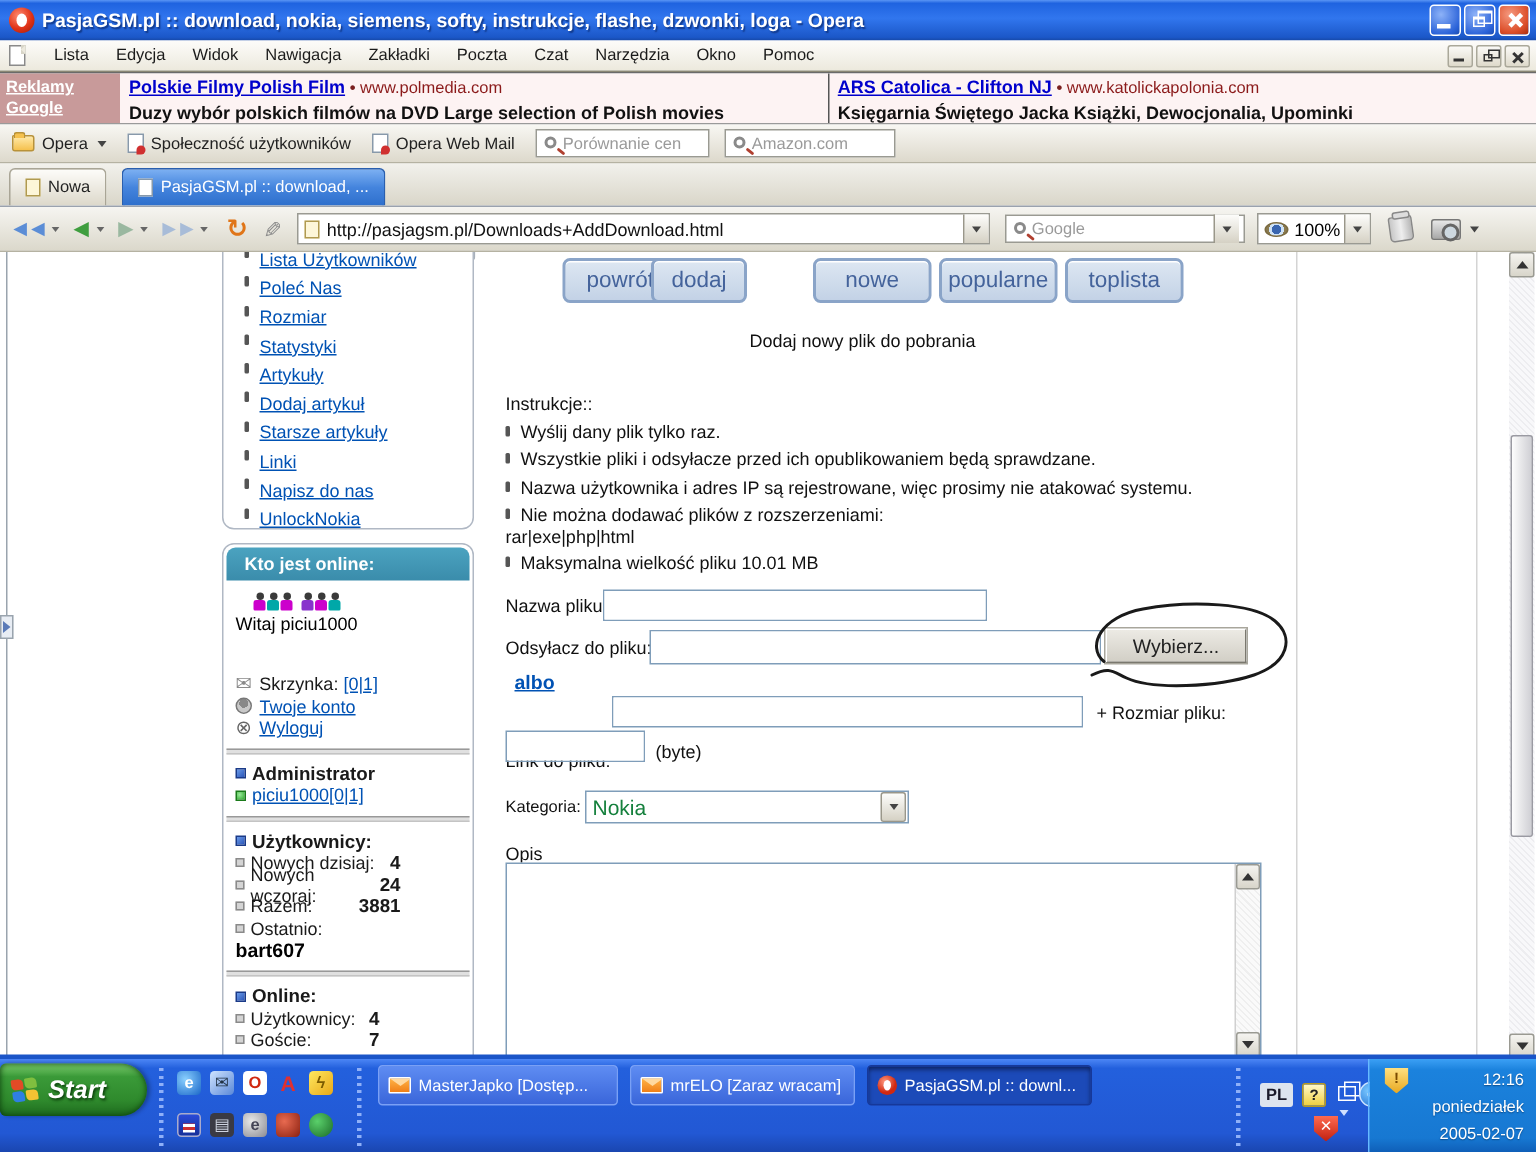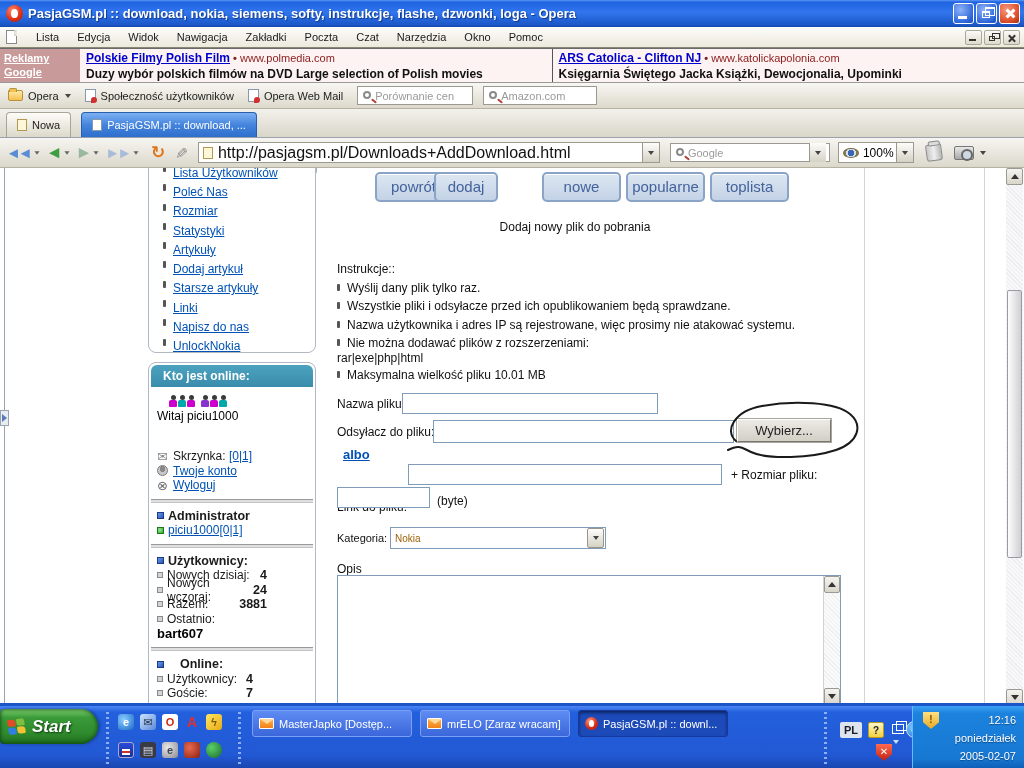--- a/index.html
+++ b/index.html
@@ -72,21 +72,21 @@
   
   .addressbar { position:absolute; top:138px; left:0; width:1024px; height:30px; background:linear-gradient(180deg,#f6f5f1,#dbd8cb); border-bottom:1px solid #b5b2a2; display:flex; align-items:center; }
   .navbtn { display:flex; align-items:center; margin-left:6px; }
   .arr { font-weight:bold; font-size:15px; letter-spacing:-3px; }
   .arr-rewind { color:#5b8dd6; } .arr-back { color:#3f9e3f; font-size:17px; }
   .arr-fwd { color:#9ab8a0; font-size:17px; } .arr-ffwd { color:#a8bcd8; }
   .navbtn .tri-down { margin-left:4px; border-top-color:#666; transform:scale(.85); }
   .reload-ico { color:#e07518; font-size:17px; font-weight:bold; margin-left:12px; }
   .pencil-ico { color:#8a8a8a; font-size:15px; margin-left:10px; transform:rotate(90deg); }
   .urlfield { height:21px; background:#fff; border:1px solid #9a9a92; display:flex; align-items:center; margin-left:10px; padding-left:4px; }
-  .urlfield input { border:none; outline:none; flex:1; font-size:16px; color:#111; font-family:inherit; }
+  .urlfield input { border:none; outline:none; flex:1; font-size:12px; color:#111; font-family:inherit; }
   .dd-btn { width:17px; height:19px; background:linear-gradient(#fdfdfb,#d5d1c4); border-left:1px solid #9a978a; display:flex; align-items:center; justify-content:center; flex:none; }
   .zoombox { height:21px; background:#fff; border:1px solid #9a9a92; display:flex; align-items:center; margin-left:8px; padding-left:4px; }
   .eye { width:16px; height:10px; border-radius:50%; background:radial-gradient(circle,#3a66b0 0 3px,#cfe2f5 3px 5px,#8a7a50 5px); border:1px solid #7a6a40; margin-right:4px; flex:none; }
   .trash-ico { width:16px; height:17px; margin-left:12px; background:linear-gradient(90deg,#c8c8c8,#eee,#b8b8b8); border:1px solid #888; border-radius:2px 2px 3px 3px; position:relative; transform:rotate(-8deg); }
   .trash-ico::before { content:""; position:absolute; top:-4px; left:2px; width:10px; height:3px; background:#ddd; border:1px solid #888; border-radius:2px; }
   .camera-ico { width:20px; height:14px; margin-left:12px; background:linear-gradient(#e8e8e8,#a8a8a8); border:1px solid #777; border-radius:2px; position:relative; }
   .camera-ico::after { content:""; position:absolute; left:6px; top:2px; width:8px; height:8px; border:2px solid #666; border-radius:50%; background:#cdd8e0; }
 
   
   .content { position:absolute; top:168px; left:0; width:1024px; height:538px; background:#fff; overflow:hidden; }
@@ -119,21 +119,21 @@
 
   .nav-btn { position:absolute; top:4px; height:30px; background:linear-gradient(180deg,#dde7f2,#c3d2e6); border:2px solid #8aa4c8; border-radius:5px; color:#44639b; font-size:15px; text-align:center; line-height:26px; box-shadow:0 1px 0 #fff inset; }
   .ctitle { position:absolute; left:340px; top:52px; width:470px; text-align:center; font-size:12px; color:#111; }
   .instr { position:absolute; left:337px; font-size:12px; color:#111; display:flex; align-items:flex-start; }
   .instr .bullet { margin-top:3px; }
   .xp-input { position:absolute; height:21px; background:#fff; border:1px solid #7f9db9; }
   .xp-input input { border:none; outline:none; width:100%; height:100%; font-family:inherit; font-size:12px; padding:0 3px; }
   .flabel { position:absolute; font-size:12px; color:#111; white-space:nowrap; }
   .browse-btn { position:absolute; left:737px; top:251px; width:94px; height:23px; background:linear-gradient(180deg,#eceae4,#d2cfc6); border:1px solid #7a786e; border-top-color:#fff; border-left-color:#fff; box-shadow:0 0 0 1px #a8a69c; font-size:13px; color:#222; text-align:center; line-height:21px; }
   .combo { position:absolute; left:390px; top:359px; width:216px; height:22px; border:1px solid #7f9db9; background:#fff; display:flex; align-items:center; }
-  .combo .val { flex:1; padding-left:4px; font-size:10px; color:#a16207; }
+  .combo .val { flex:1; padding-left:4px; font-size:14px; color:#15803d; }
   .combo .dd-btn { height:20px; border:1px solid #9a978a; margin-right:1px; border-radius:2px; }
   .ta { position:absolute; left:337px; top:407px; width:504px; height:131px; border:1px solid #7f9db9; background:#fff; display:flex; }
   .ta textarea { flex:1; border:none; outline:none; resize:none; font-family:inherit; }
   .sb-col { width:17px; border-left:1px solid #d0d0d0; display:flex; flex-direction:column; background:repeating-linear-gradient(45deg,#efefef 0 1px,#fafafa 1px 3px); }
   .scr-btn { height:17px; background:linear-gradient(180deg,#f5f4f0,#d8d5ca); border:1px solid #9a9a92; border-radius:2px; display:flex; align-items:center; justify-content:center; flex:none; }
   .tri-u { width:0;height:0;border-left:4px solid transparent;border-right:4px solid transparent;border-bottom:5px solid #333; }
   .tri-d2 { width:0;height:0;border-left:4px solid transparent;border-right:4px solid transparent;border-top:5px solid #333; }
   .spacer { flex:1; }
 
   .main-scroll { position:absolute; left:1006px; top:0; width:17px; height:538px; background:repeating-linear-gradient(45deg,#ededf0 0 1px,#f8f8fa 1px 3px); display:flex; flex-direction:column; }
@@ -434,21 +434,21 @@
       <span class="gry-bullet"></span>
       <span>Razem:</span>
       <span class="stat-val">3881</span>
     </div>
     <div class="ob-row">
       <span class="gry-bullet"></span>
       <span>Ostatnio:</span>
     </div>
     <div style="padding-left:8px; font-weight:bold; font-size:13px;">bart607</div>
     <div class="divider"></div>
-    <div class="ob-row" style="font-weight:bold; font-size:12.5px;gap:12px;">
+    <div class="ob-row" style="font-weight:bold; font-size:12.5px;">
       <span class="sq-bullet"></span>
       <span>Online:</span>
     </div>
     <div class="ob-row" style="width:104px;">
       <span class="gry-bullet"></span>
       <span>Użytkownicy:</span>
       <span class="stat-val">4</span>
     </div>
     <div class="ob-row" style="width:104px;">
       <span class="gry-bullet"></span>

